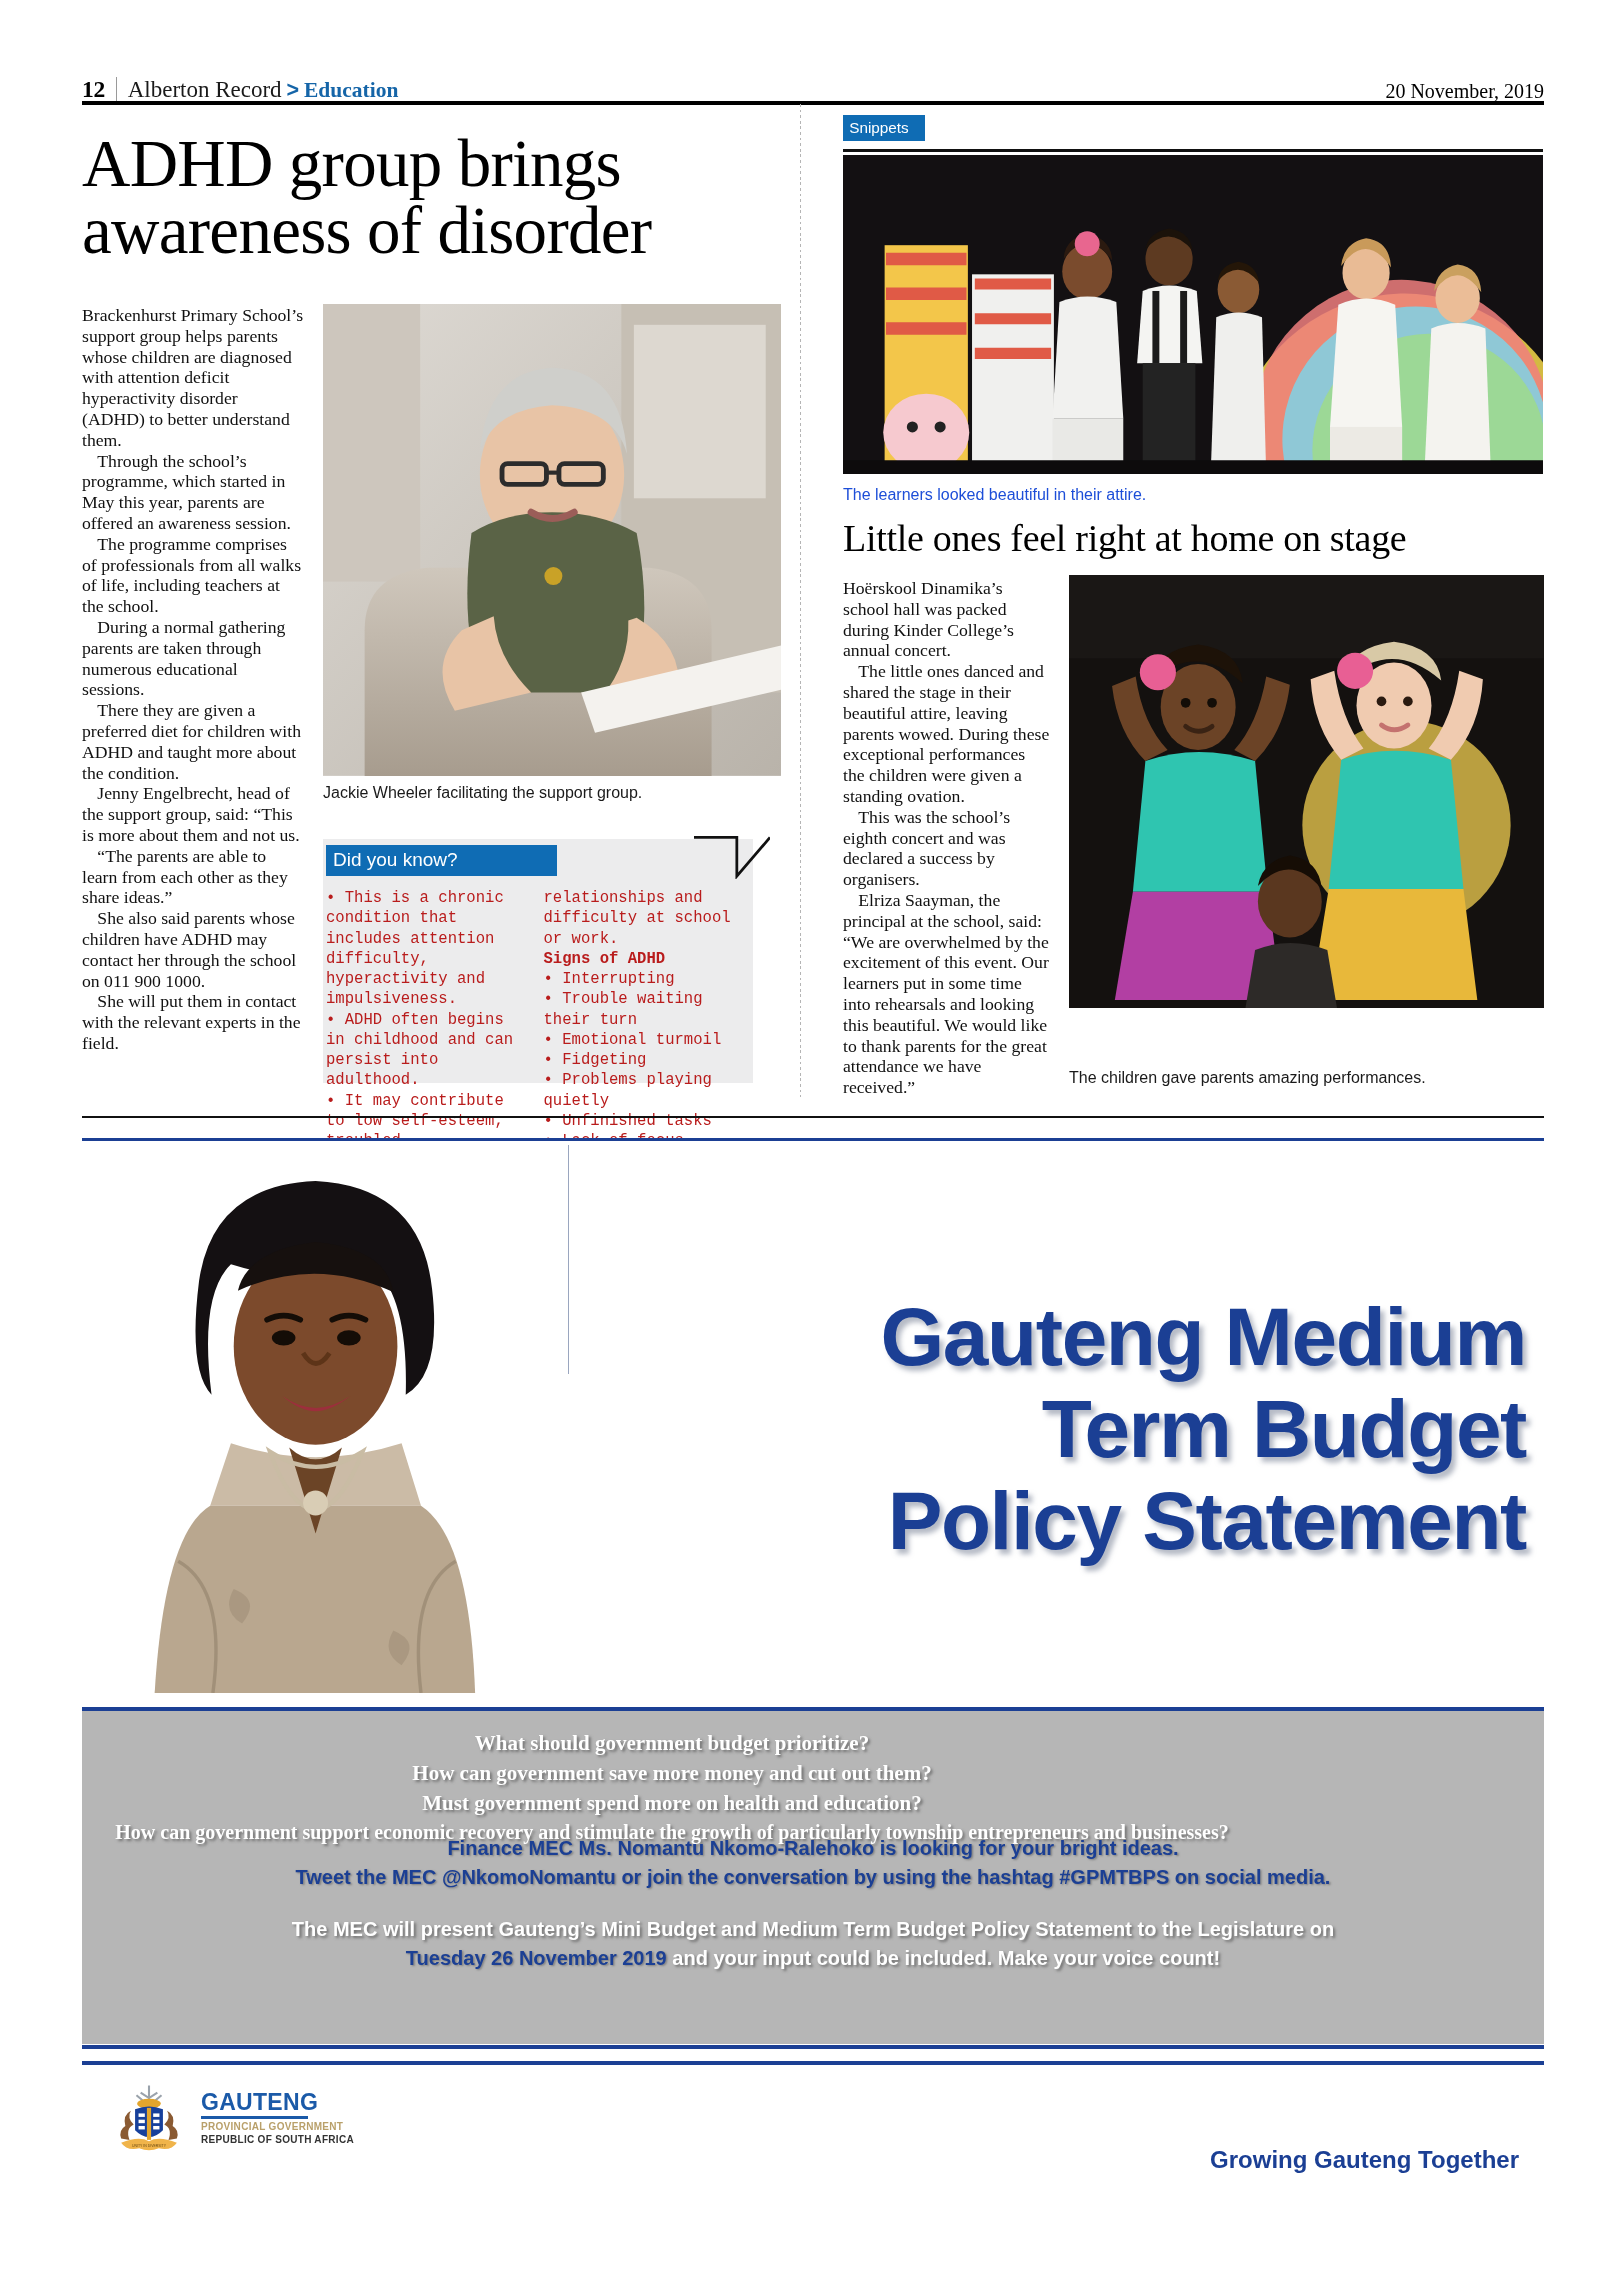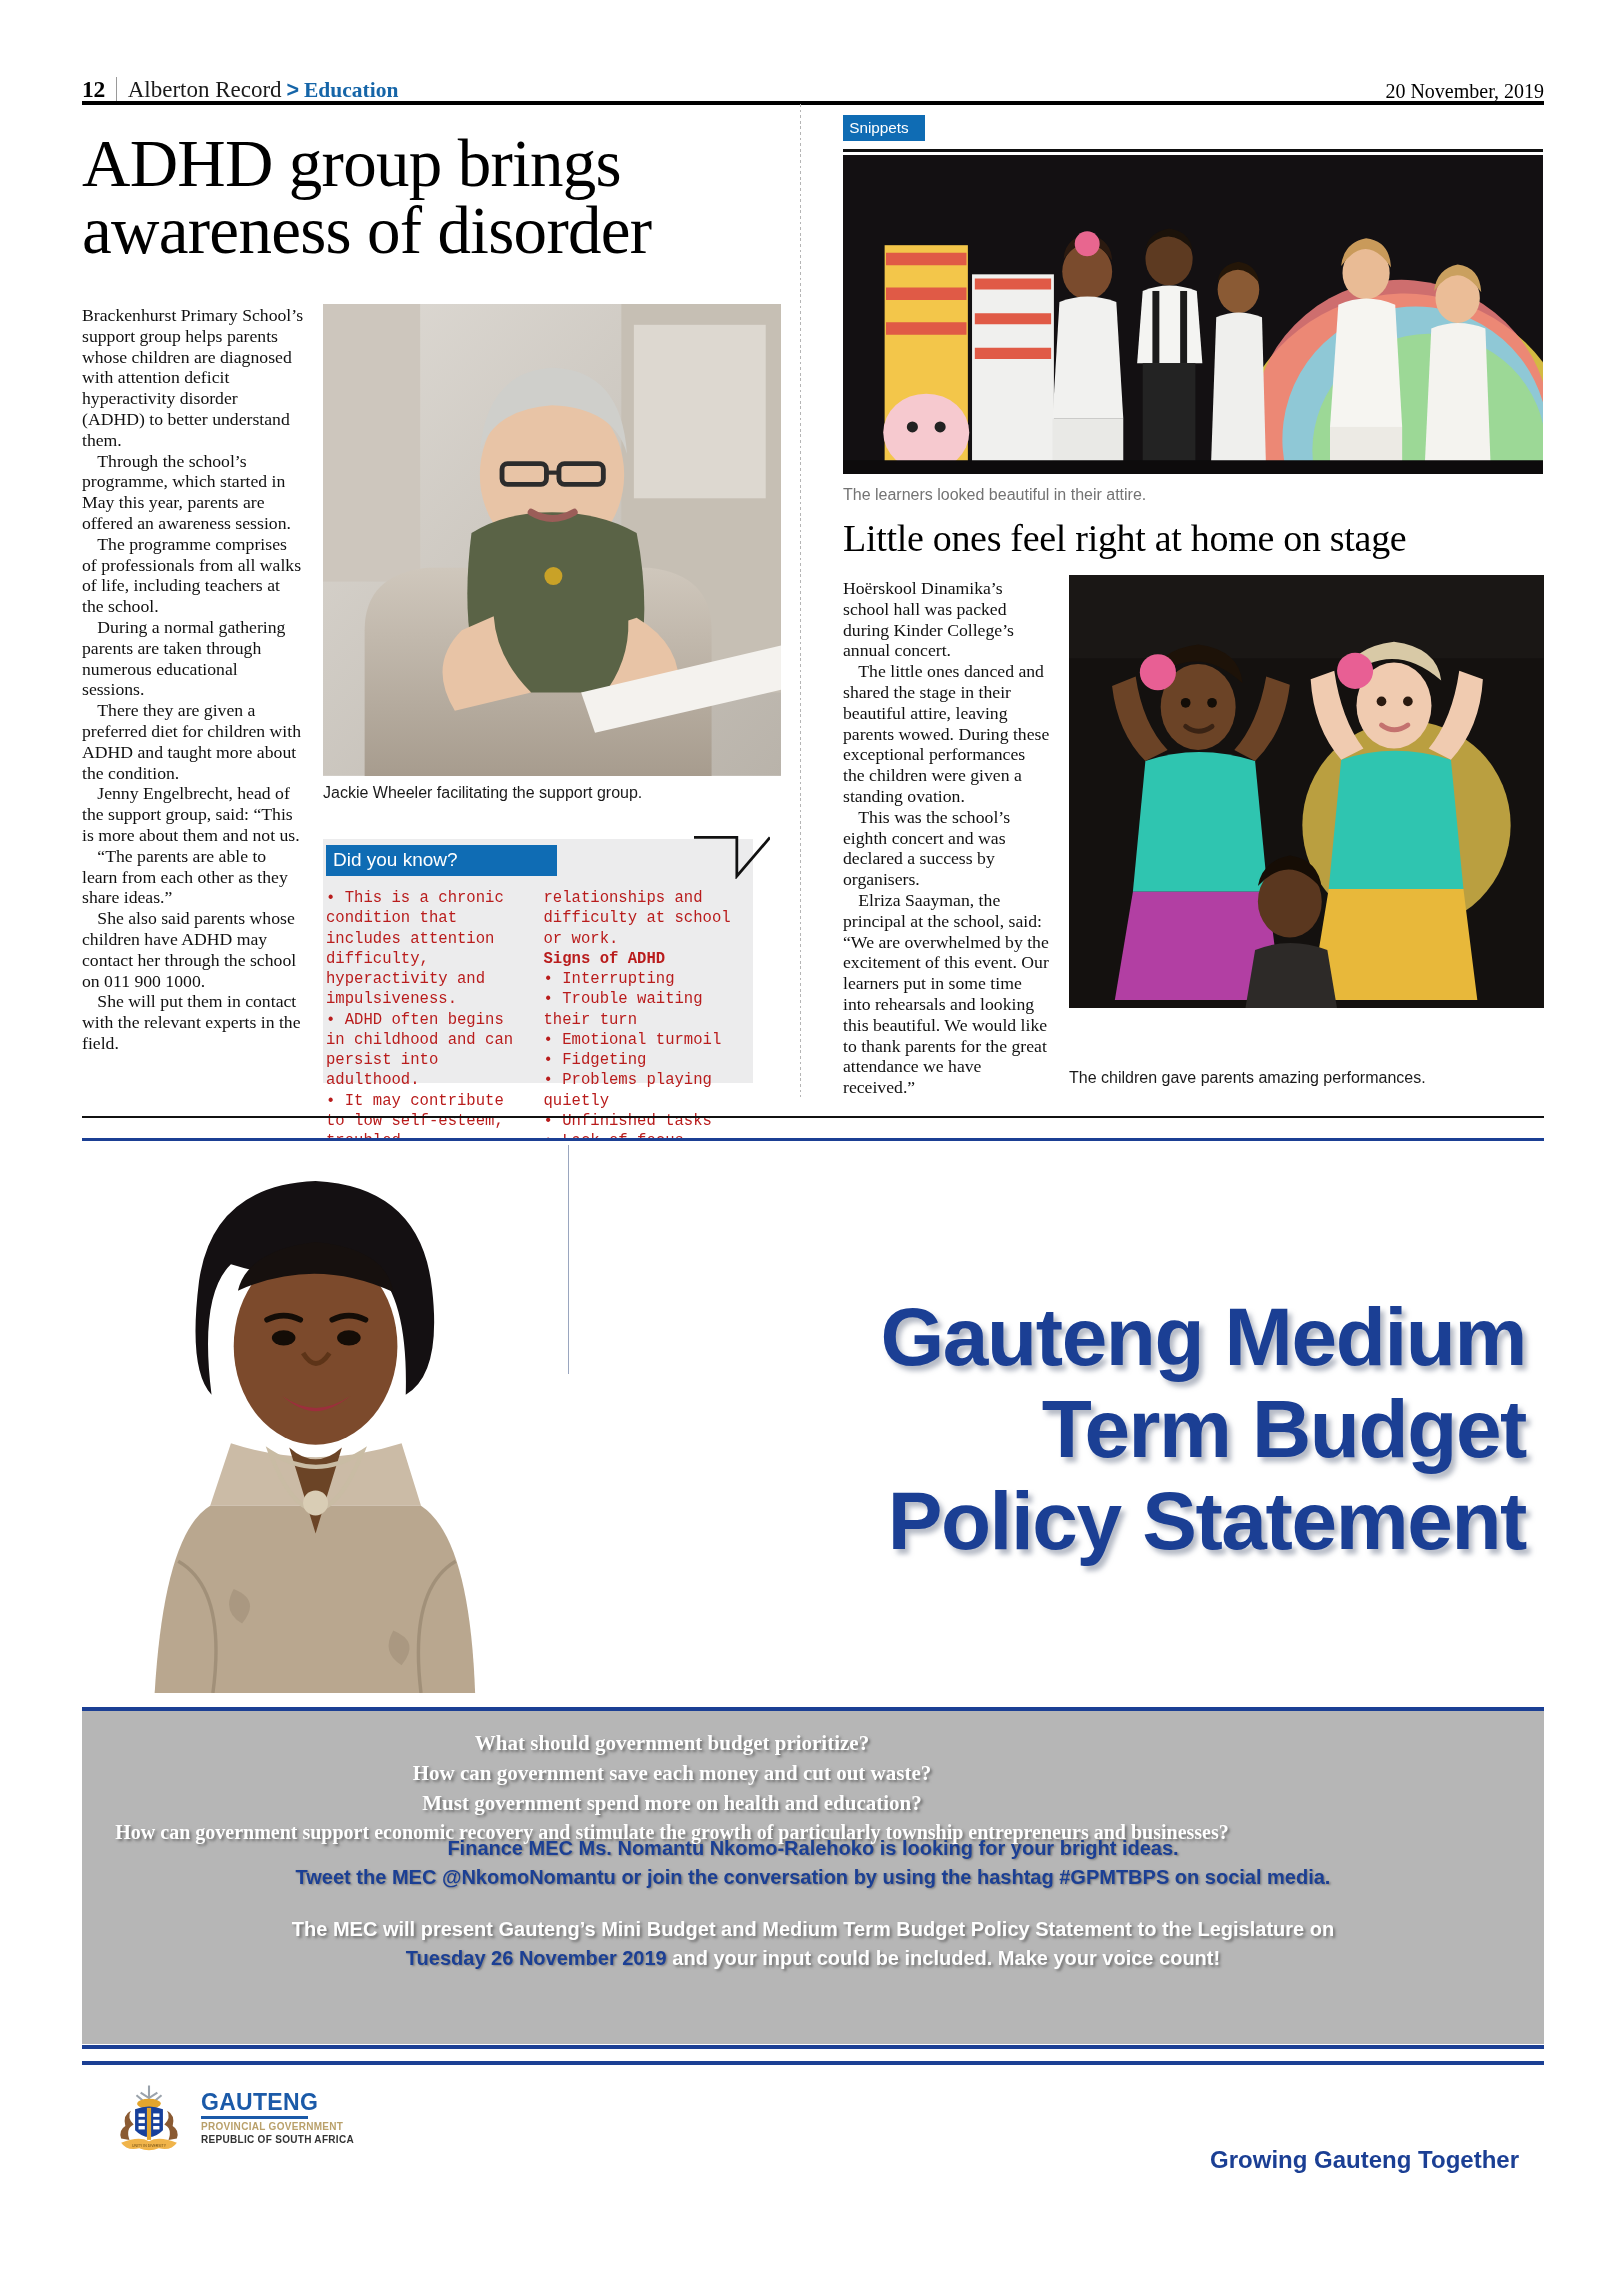--- a/index.html
+++ b/index.html
@@ -47,21 +47,21 @@
   .ib-col { width:205px; font-family:Liberation Mono, monospace; font-size:15.6px; line-height:1.30; color:#b91c1c; }
   .ib-notch { position:absolute; left:694px; top:836px; width:76px; height:43px; }
 
   
   .snip-tab { position:absolute; left:843px; top:115px; width:82px; height:26px; background:#0f6cb4; }
   .snip-tab span { font-family:"Liberation Sans",sans-serif; font-size:15.3px; color:#fff; line-height:26px; padding-left:6.2px; display:block; }
   .rule-snip { position:absolute; left:843px; top:149px; width:700px; height:2.8px; background:#111; }
 
   .photo2 { position:absolute; left:843px; top:155px; width:700px; height:319px; overflow:hidden; }
   .cap2 { position:absolute; left:843px; top:486px; width:700px;
-     font-family:"Liberation Sans",sans-serif; font-size:16px; color:#737373; }
+     font-family:"Liberation Sans",sans-serif; font-size:16px; color:#1d4ed8; }
 
   .headline-2 { position:absolute; left:843px; top:519px; width:700px;
      font-family:"Liberation Serif",serif; font-size:38px; line-height:1.05; color:#000; letter-spacing:-0.3px; }
 
   .story2-col { position:absolute; left:843px; top:578px; width:208px;
      font-family:"Liberation Serif",serif; font-size:17.7px; line-height:1.175; color:#111; }
   .story2-col p { margin:0; }
   .story2-col p.ind { text-indent:15.3px; }
 
   .photo3 { position:absolute; left:1069px; top:575px; width:475px; height:433px; overflow:hidden; }
@@ -346,21 +346,21 @@
       <div>Term Budget</div>
       <div>Policy Statement</div>
     </div>
 
     <div class="ad-greyband-top"></div>
     <div class="ad-greyband"></div>
     <div class="ad-greyband-bot"></div>
 
     <div class="gq">
       <span class="q1">What should government budget prioritize?</span>
-      <span class="q2">How can government save each money and cut out waste?</span>
+      <span class="q2">How can government save more money and cut out them?</span>
       <span class="q3">Must government spend more on health and education?</span>
       <span class="q4">How can government support economic recovery and stimulate the growth of particularly township entrepreneurs and businesses?</span>
     </div>
 
     <div class="gblue b1">
       <div>Finance MEC Ms. Nomantu Nkomo-Ralehoko is looking for your bright ideas.</div>
       <div>Tweet the MEC @NkomoNomantu or join the conversation by using the hashtag #GPMTBPS on social media.</div>
     </div>
 
     <div class="gmix m1">

